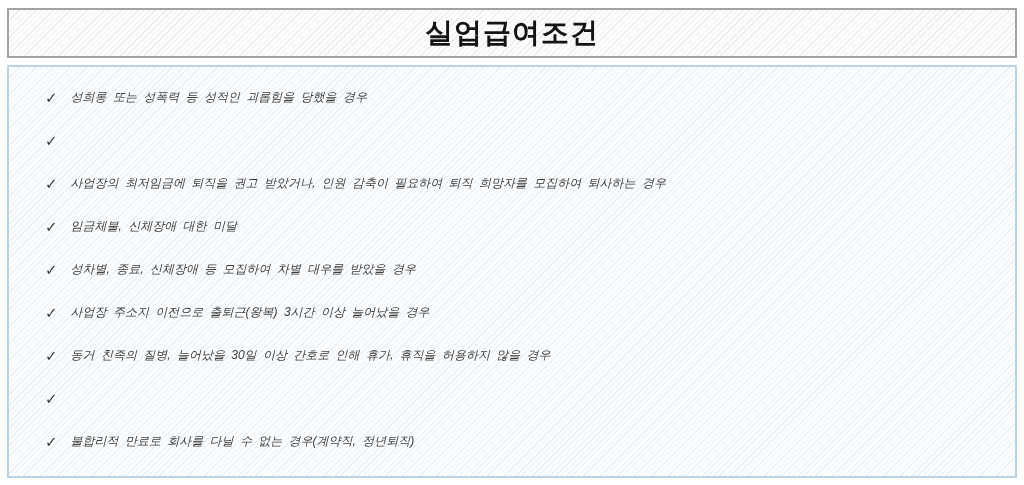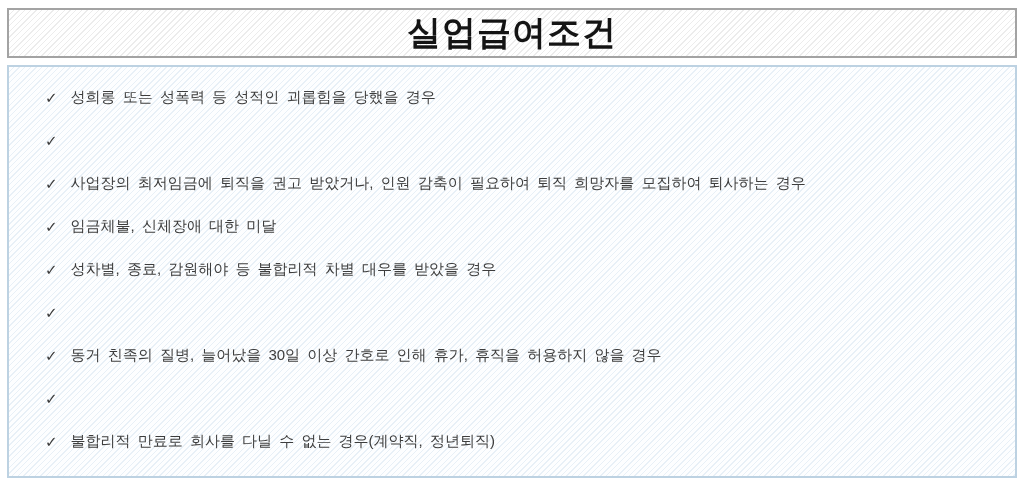--- a/index.html
+++ b/index.html
@@ -24,21 +24,21 @@
     height: 50px;
     box-sizing: border-box;
     border: 2px solid #a3a3a3;
     background: repeating-linear-gradient(135deg, #ffffff 0px, #ffffff 3px, #ececec 3px, #ececec 4px);
     display: flex;
     align-items: center;
     justify-content: center;
   }
   .title-box h1 {
     margin: 0;
-    font-size: 34px;
+    font-size: 28px;
     font-weight: bold;
     color: #141414;
     letter-spacing: 1px;
   }
   
   .main-box {
     position: absolute;
     left: 7px;
     top: 65px;
     width: 1010px;
@@ -61,22 +61,23 @@
   }
   .check {
     color: #3a3a3a;
     font-size: 15px;
     line-height: 1;
     margin-right: 13px;
     flex: 0 0 auto;
   }
   .txt {
     color: #3d3d3d;
-    font-size: 15px;
+    font-size: 12px;
     word-spacing: 3px;
+    font-style: italic;
   }
 </style>
 </head>
 <body>
 
 <div class="page">
 
   <div class="title-box">
     <h1>실업급여조건</h1>
   </div>
@@ -93,24 +94,25 @@
       <li>
         <span class="check">✓</span>
         <span class="txt">사업장의 최저임금에 퇴직을 권고 받았거나, 인원 감축이 필요하여 퇴직 희망자를 모집하여 퇴사하는 경우</span>
       </li>
       <li>
         <span class="check">✓</span>
         <span class="txt">임금체불, 신체장애 대한 미달</span>
       </li>
       <li>
         <span class="check">✓</span>
-        <span class="txt">성차별, 종료, 감원해야 등 불합리적 차별 대우를 받았을 경우</span>
+        <span class="txt">성차별, 종료, 신체장애 등 모집하여 차별 대우를 받았을 경우</span>
       </li>
       <li>
         <span class="check">✓</span>
+        <span class="txt">사업장 주소지 이전으로 출퇴근(왕복) 3시간 이상 늘어났을 경우</span>
       </li>
       <li>
         <span class="check">✓</span>
         <span class="txt">동거 친족의 질병, 늘어났을 30일 이상 간호로 인해 휴가, 휴직을 허용하지 않을 경우</span>
       </li>
       <li>
         <span class="check">✓</span>
       </li>
       <li>
         <span class="check">✓</span>

